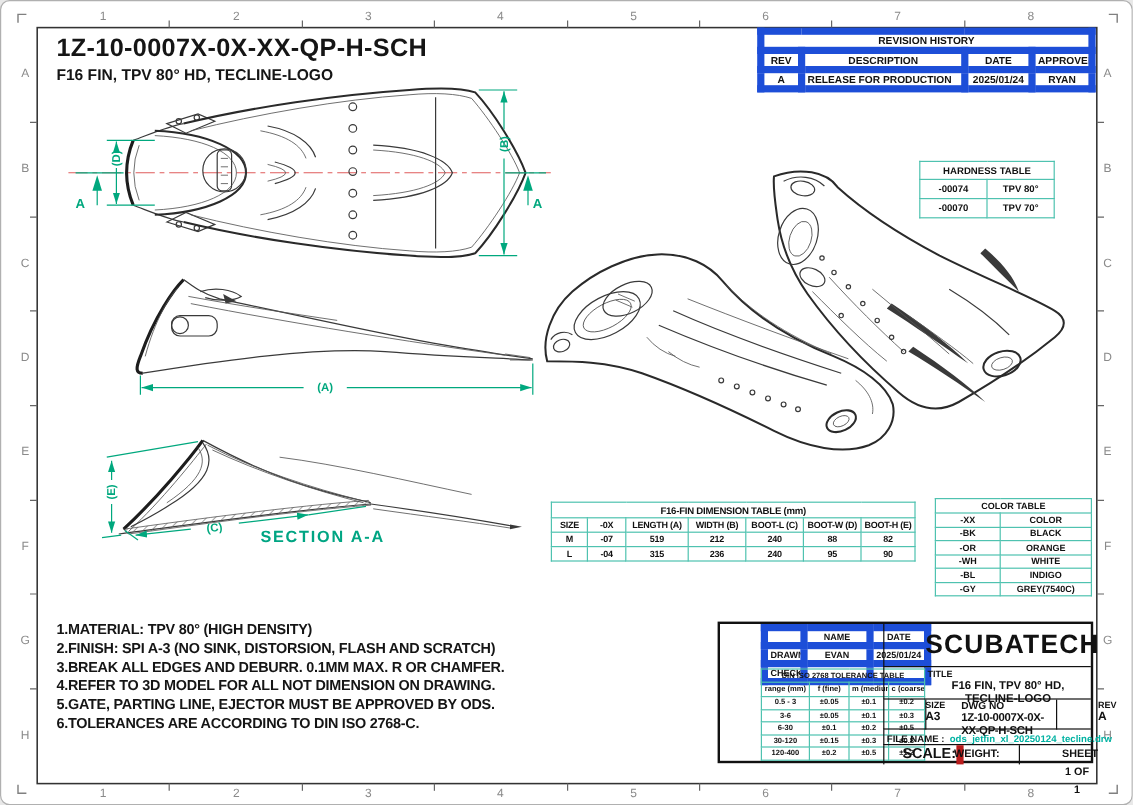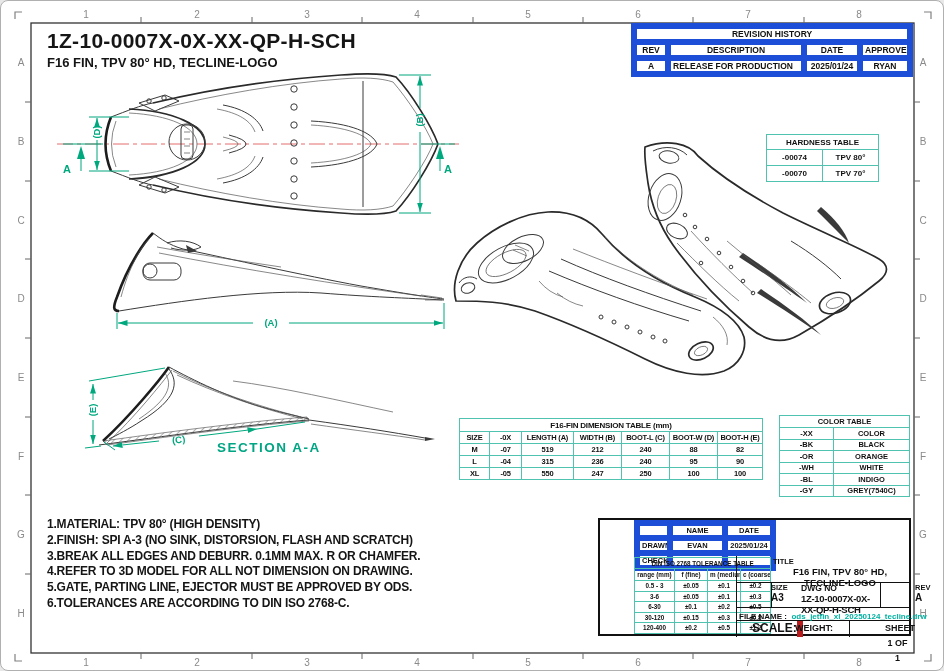--- a/index.html
+++ b/index.html
@@ -411,29 +411,20 @@
       </tr>
       <tr style="height:12px">
         <td>L</td>
         <td>-04</td>
         <td>315</td>
         <td>236</td>
         <td>240</td>
         <td>95</td>
         <td>90</td>
       </tr>
-      <tr style="height:12px">
-        <td>XL</td>
-        <td>-05</td>
-        <td>550</td>
-        <td>247</td>
-        <td>250</td>
-        <td>100</td>
-        <td>100</td>
-      </tr>
     </tbody>
       </table>
   </div>
 
   <div class="abs" style="left:778px;top:414px;width:130px">
     <table class="tbl-teal" style="font-size:7.5px;font-weight:bold;color:#111">
       <colgroup>
           <col style="width:54px">
           <col style="width:76px">
         </colgroup>
@@ -552,20 +543,21 @@
         <tr style="height:10.5px">
           <td>120-400</td>
               <td>±0.2</td>
           <td>±0.5</td>
               <td>±1.2</td>
         </tr>
       </tbody>
         </table>
     </div>
 
+    <div class="tb-box company" style="left:136px;top:0;width:173px;height:36px;border-left:1px solid #111;border-bottom:1px solid #111;line-height:34px">SCUBATECH</div>
     <div class="tb-box" style="left:136px;top:36px;width:173px;height:27px;border-left:1px solid #111;border-bottom:1px solid #111">
       <div class="lab" style="padding:1px 0 0 2px">TITLE</div>
       <div class="val" style="font-size:9.5px;text-align:center">F16 FIN, TPV 80° HD, TECLINE-LOGO</div>
     </div>
     <div class="tb-box" style="left:136px;top:63px;width:173px;height:25px;border-left:1px solid #111;border-bottom:1px solid #111">
       <div class="tb-box" style="left:0;top:0;width:26px;height:25px;border-right:1px solid #111;text-align:center">
         <div class="lab">SIZE</div>
         <div class="val" style="font-size:10px">A3</div>
       </div>
       <div class="tb-box" style="left:27px;top:0;width:116px;height:25px">

